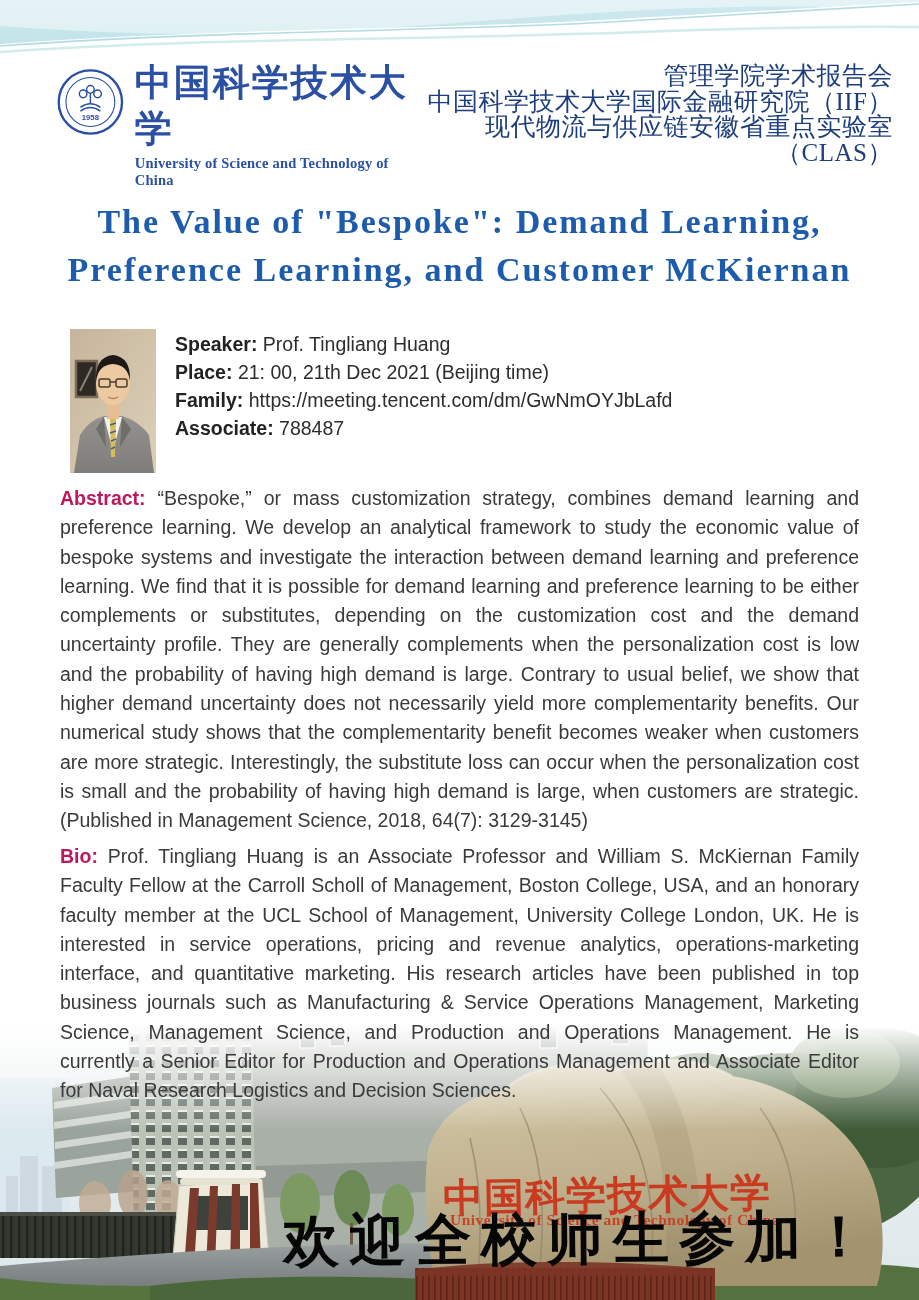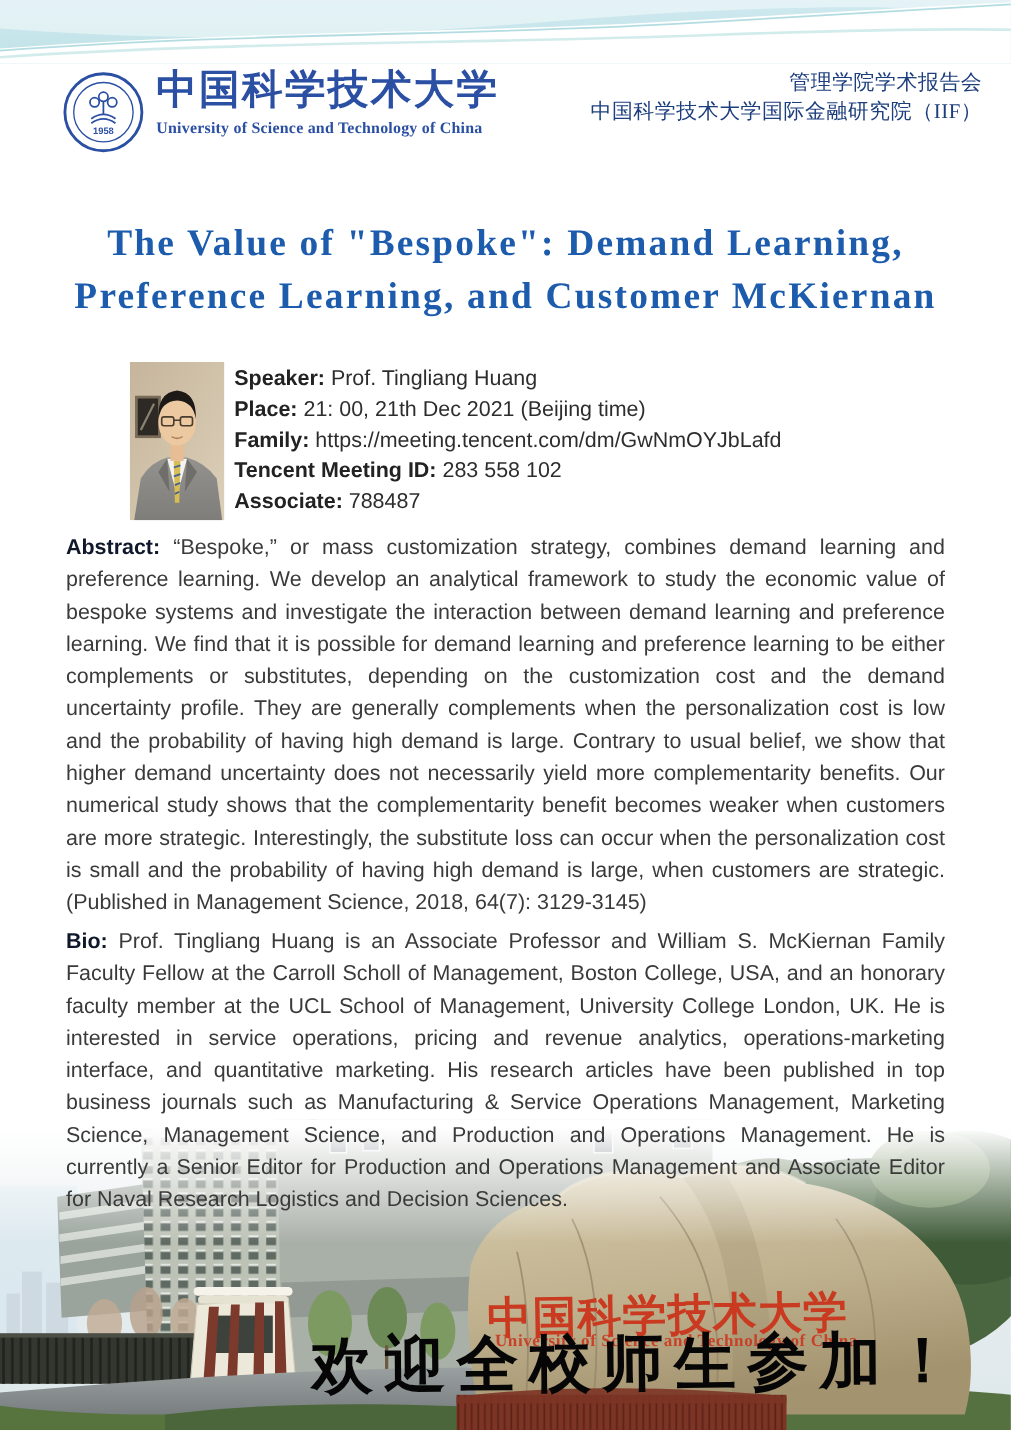--- a/index.html
+++ b/index.html
@@ -16,40 +16,40 @@
   .header { position:absolute; top:60px; left:56px; right:26px;
             display:flex; justify-content:space-between; align-items:flex-start; }
   .logo-wrap { display:flex; gap:10px; align-items:flex-start; }
   .emblem { width:76px; height:76px; margin-top:4px; }
   .logo-text { display:flex; flex-direction:column; }
   .logo-cn { font-family:"Liberation Serif", serif; font-weight:bold;
              font-size:37px; line-height:46px; color:#2a4fa3; letter-spacing:2px; }
   .logo-en { font-family:"Liberation Serif", serif; font-weight:bold;
              font-size:14.5px; color:#2a4fa3; margin-top:3px; letter-spacing:0.2px; }
   .host { text-align:right; font-family:"Liberation Serif", serif;
-          color:#1d3e7d; font-size:19px; line-height:25.5px; letter-spacing:0.5px; margin-top:3px; }
+          color:#1d3e7d; font-size:25px; line-height:25.5px; letter-spacing:0.5px; margin-top:3px; }
 
   
   .title { position:absolute; top:198px; left:50px; right:50px; text-align:center;
            font-family:"Liberation Serif", serif; font-weight:bold;
            font-size:34px; line-height:48px; letter-spacing:2px; color:#1d5cad; }
 
   
-  .speaker-row { position:absolute; top:329px; left:70px; right:56px; display:flex; gap:9px;margin-left:48px; }
+  .speaker-row { position:absolute; top:329px; left:70px; right:56px; display:flex; gap:19px; }
   .portrait { width:86px; height:144px; flex:0 0 86px; }
   .portrait svg { display:block; width:86px; height:144px; }
   .info { font-size:19.5px; line-height:28px; color:#2d2d2d; padding-top:1px; }
   .info b { color:#222; }
 
   
   .para { position:absolute; left:60px; width:799px; text-align:justify;
           font-size:19.5px; line-height:29.3px; color:#3a3a3a; z-index:3; }
   .abstract { top:484px; }
   .bio { top:842px; }
-  .para b { color:#0f172a; }
+  .para b { color:#be185d; }
 
   
   .campus { position:absolute; left:0; top:1018px; width:919px; height:282px; z-index:1; }
   .campus .scene { position:absolute; inset:0; width:100%; height:100%; }
   .campus-fade { position:absolute; top:0; left:0; right:0; height:112px; z-index:2;
                  background:linear-gradient(#ffffff 6%, rgba(255,255,255,0)); }
   .rock-cn { position:absolute; left:443px; top:150px; z-index:3;
              font-family:"Liberation Serif", serif; font-weight:bold;
              font-size:40px; color:#c93a20; letter-spacing:1px; transform:rotate(-1deg); }
   .rock-en { position:absolute; left:450px; top:193px; z-index:3;
@@ -94,20 +94,21 @@
       <text x="38" y="58" text-anchor="middle" font-size="8.5" font-weight="bold" fill="#2a4fa3" font-family="Liberation Sans, sans-serif">1958</text>
     </svg>
     <div class="logo-text">
       <div class="logo-cn">中国科学技术大学</div>
       <div class="logo-en">University of Science and Technology of China</div>
     </div>
   </div>
   <div class="host">
     <div>管理学院学术报告会</div>
     <div>中国科学技术大学国际金融研究院（IIF）</div>
+    <div>现代物流与供应链安徽省重点实验室（CLAS）</div>
   </div>
 </div>
 
 <div class="title">
   <div>The Value of "Bespoke": Demand Learning,</div>
   <div>Preference Learning, and Customer McKiernan</div>
 </div>
 
 <div class="speaker-row">
   <div class="portrait">
@@ -137,21 +138,20 @@
       <rect x="29" y="50" width="11" height="8" rx="2" fill="none" stroke="#4a3c2e" stroke-width="1.5"></rect>
       <rect x="46" y="50" width="11" height="8" rx="2" fill="none" stroke="#4a3c2e" stroke-width="1.5"></rect>
       <path d="M40,53 L46,53" stroke="#4a3c2e" stroke-width="1.5"></path>
       <path d="M38,68 Q43,71 48,68" stroke="#b0835d" stroke-width="1.4" fill="none"></path>
     </svg>
   </div>
   <div class="info">
     <div><b>Speaker:</b> <span>Prof. Tingliang Huang</span></div>
     <div><b>Place:</b> <span>21: 00, 21th Dec 2021 (Beijing time)</span></div>
     <div><b>Family:</b> <span>https://meeting.tencent.com/dm/GwNmOYJbLafd</span></div>
-    <div><b>Tencent Meeting ID:</b> <span>283 558 102</span></div>
     <div><b>Associate:</b> <span>788487</span></div>
   </div>
 </div>
 
 <p class="para abstract"><b>Abstract:</b> <span>“Bespoke,” or mass customization strategy, combines demand learning and preference learning. We develop an analytical framework to study the economic value of bespoke systems and investigate the interaction between demand learning and preference learning. We find that it is possible for demand learning and preference learning to be either complements or substitutes, depending on the customization cost and the demand uncertainty profile. They are generally complements when the personalization cost is low and the probability of having high demand is large. Contrary to usual belief, we show that higher demand uncertainty does not necessarily yield more complementarity benefits. Our numerical study shows that the complementarity benefit becomes weaker when customers are more strategic. Interestingly, the substitute loss can occur when the personalization cost is small and the probability of having high demand is large, when customers are strategic. (Published in Management Science, 2018, 64(7): 3129-3145)</span></p>
 
 <p class="para bio"><b>Bio:</b> <span>Prof. Tingliang Huang is an Associate Professor and William S. McKiernan Family Faculty Fellow at the Carroll Scholl of Management, Boston College, USA, and an honorary faculty member at the UCL School of Management, University College London, UK. He is interested in service operations, pricing and revenue analytics, operations-marketing interface, and quantitative marketing. His research articles have been published in top business journals such as Manufacturing &amp; Service Operations Management, Marketing Science, Management Science, and Production and Operations Management. He is currently a Senior Editor for Production and Operations Management and Associate Editor for Naval Research Logistics and Decision Sciences.</span></p>
 
 <div class="campus">
   <svg class="scene" viewBox="0 0 919 282" preserveAspectRatio="none">

